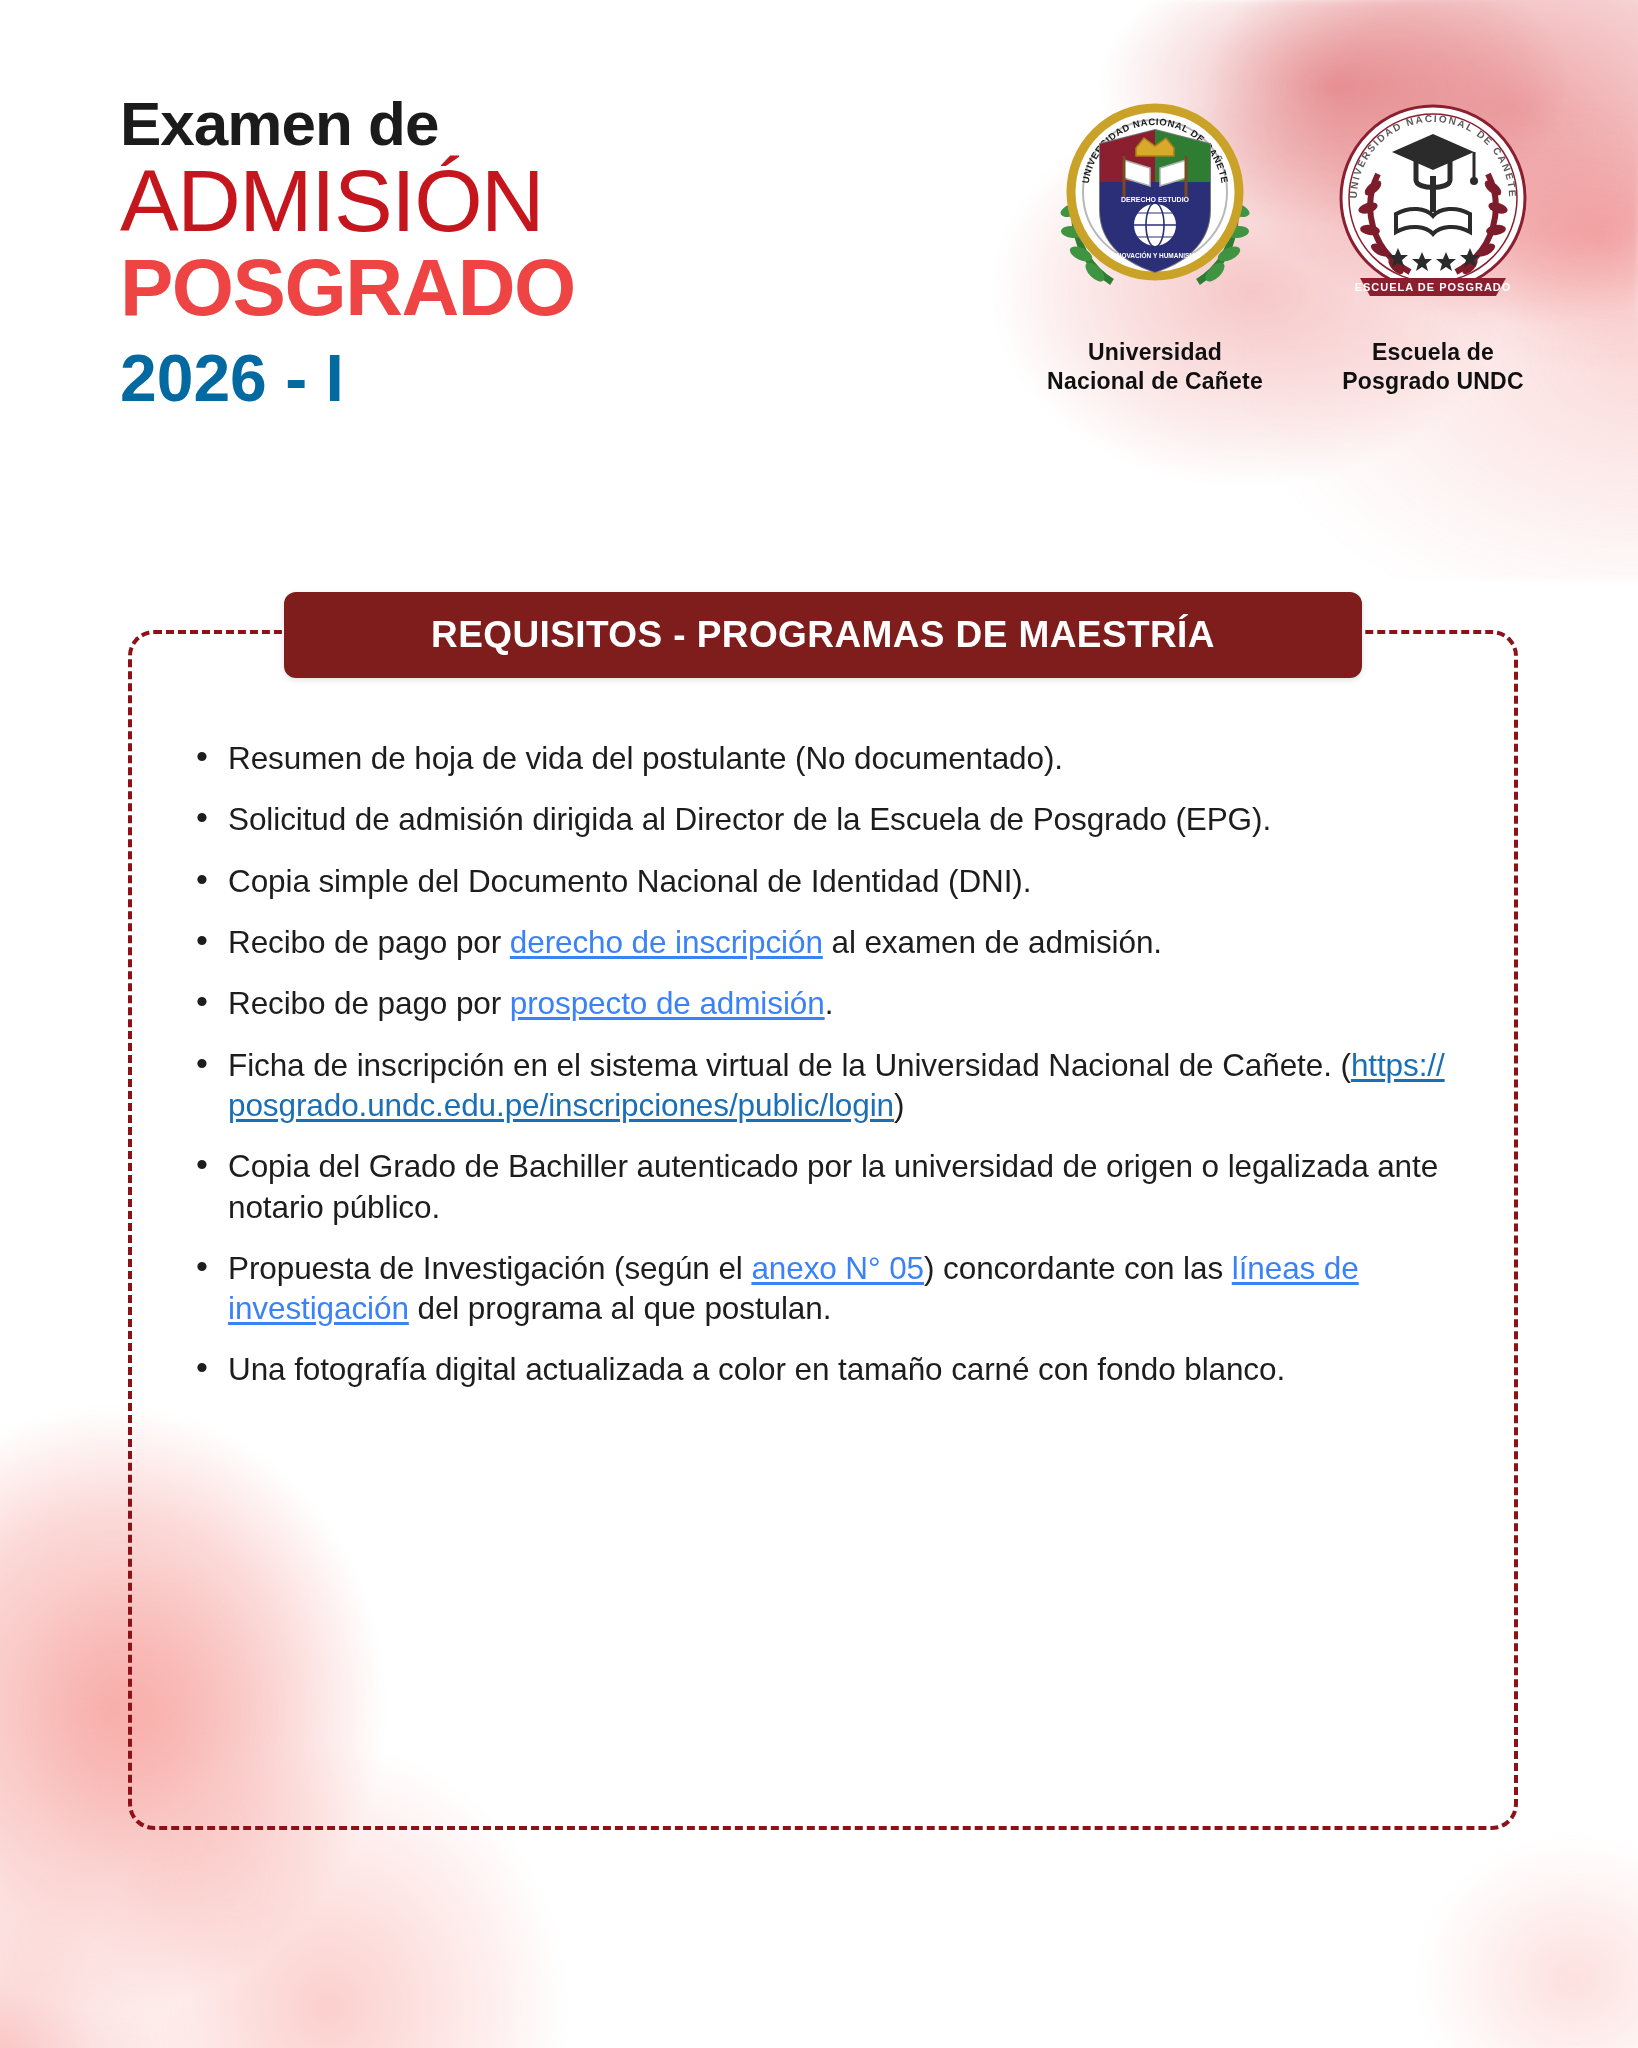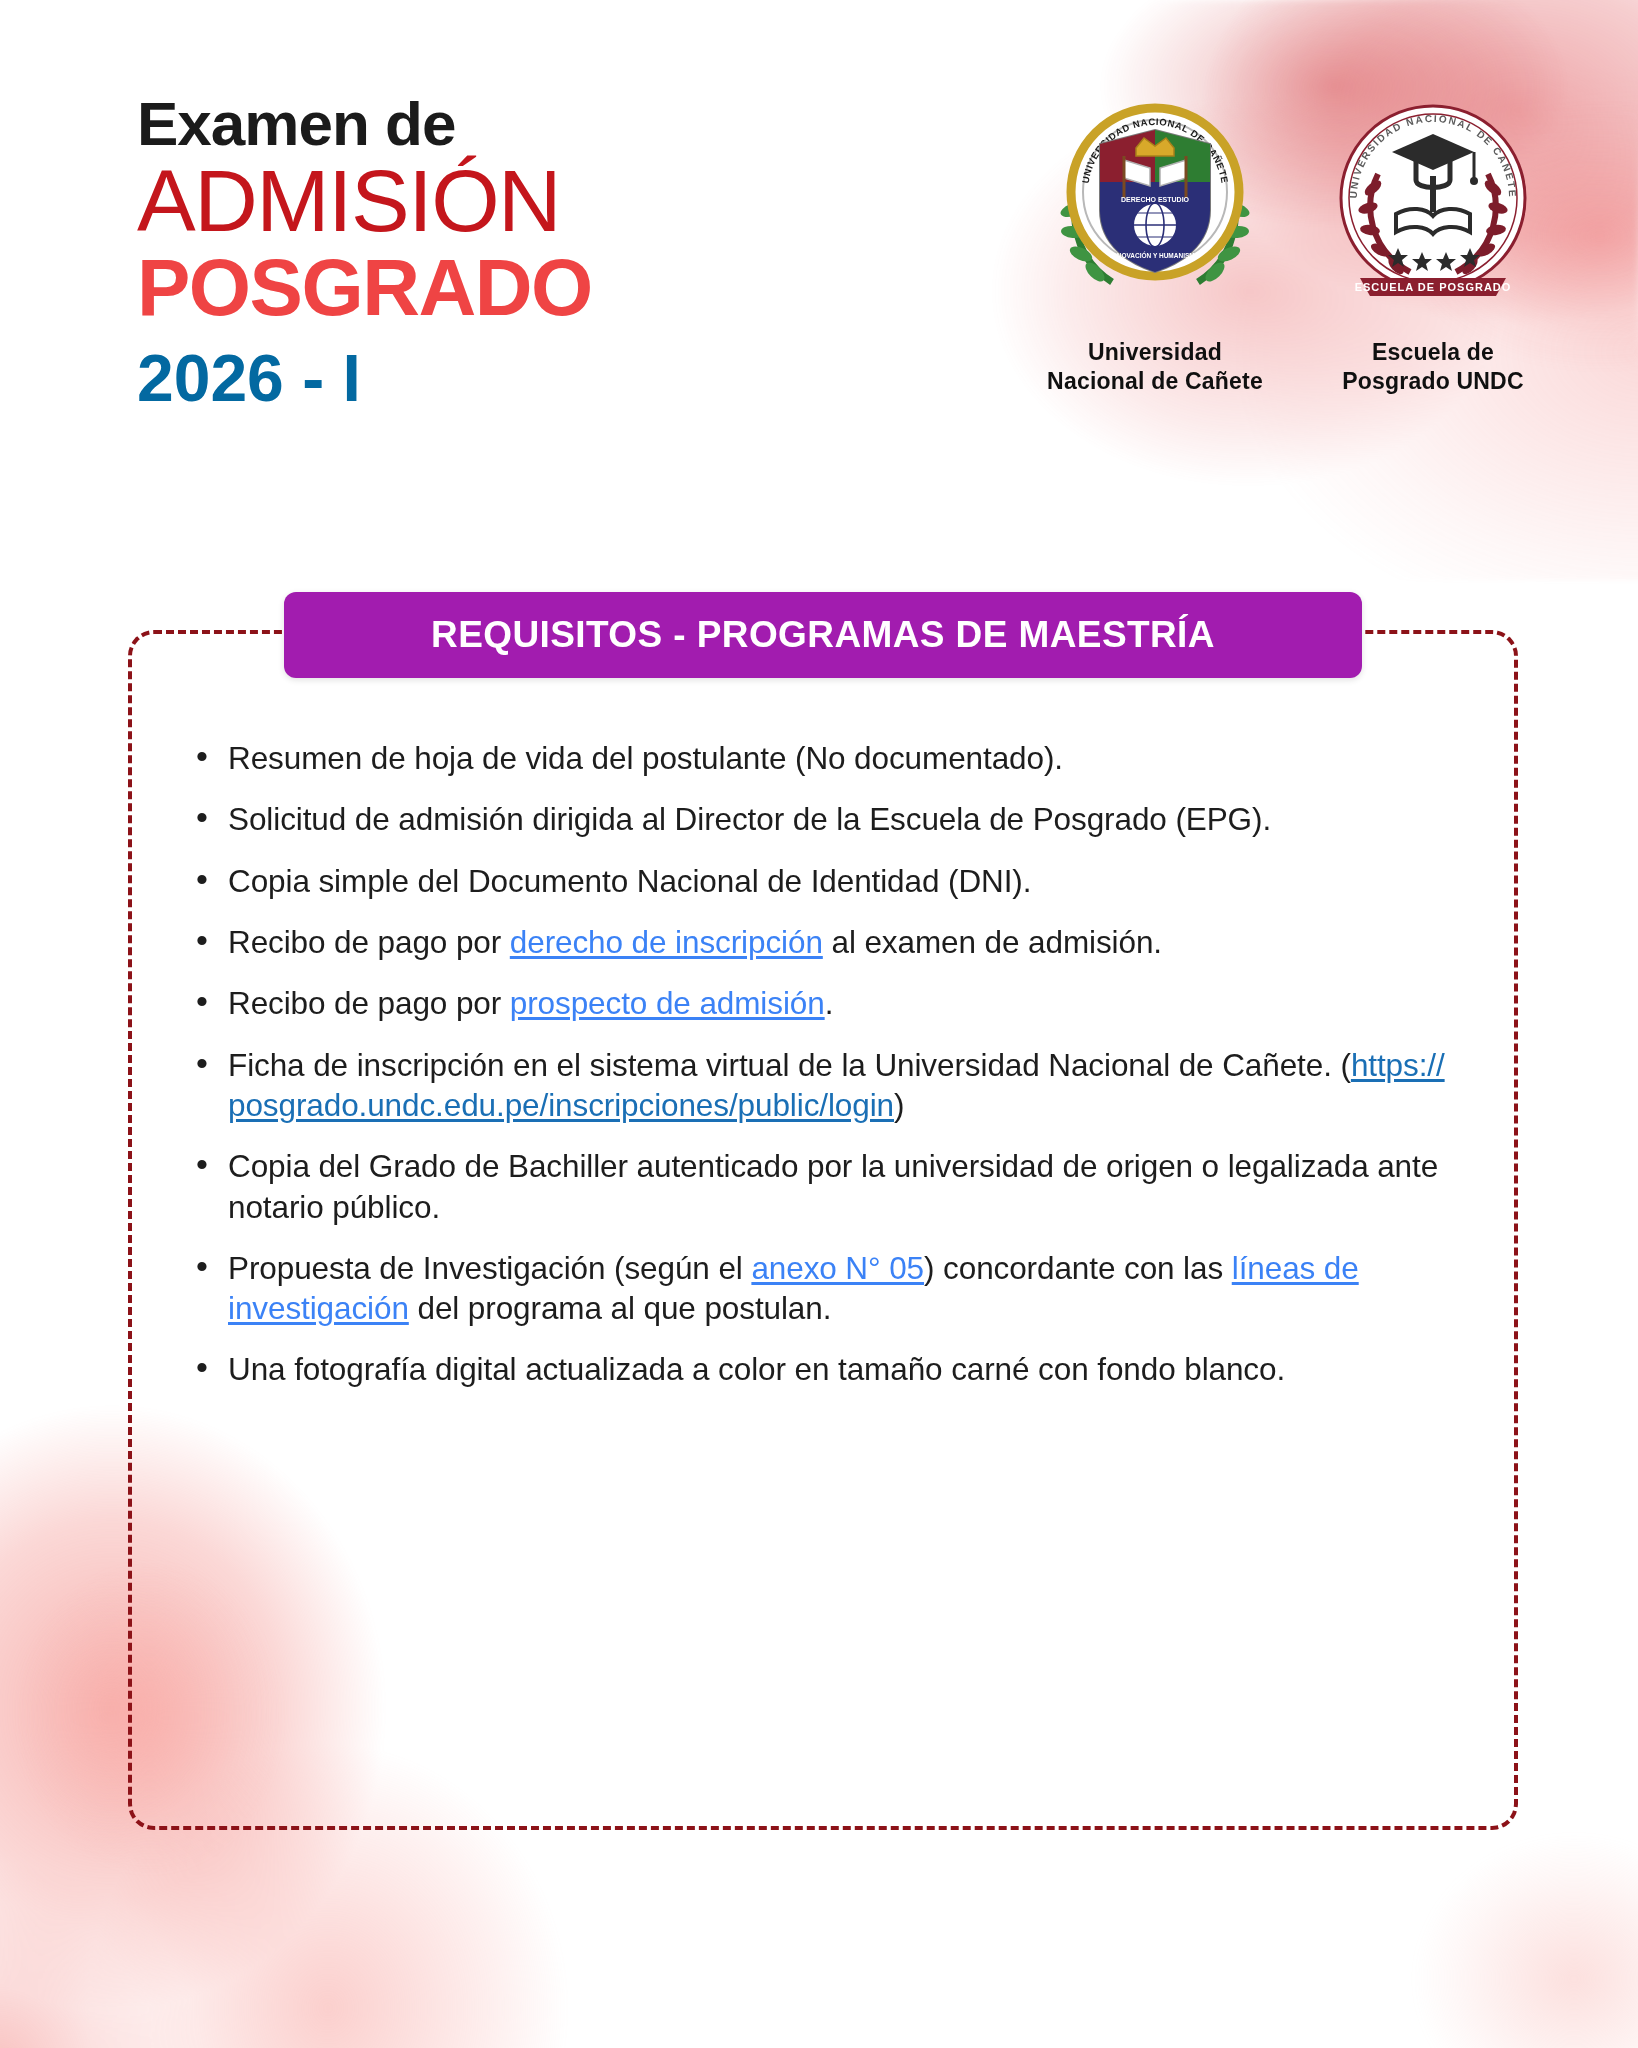--- a/index.html
+++ b/index.html
@@ -82,21 +82,20 @@
     position: absolute;
     top: 78px;
     left: 120px;
     right: 90px;
     display: flex;
     justify-content: space-between;
     align-items: flex-start;
   }
   .title-block {
     padding-top: 14px;
-    margin-left: 17px;
   }
   .t-line1 {
     font-size: 62px;
     font-weight: 800;
     letter-spacing: -1px;
     color: #1b1b1b;
     line-height: 1.02;
   }
   .t-line2 {
     font-size: 88px;
@@ -152,21 +151,21 @@
     border-radius: 26px;
     box-sizing: border-box;
   }
   .card-banner {
     position: absolute;
     left: 50%;
     transform: translateX(-50%);
     top: -42px;
     width: 1078px;
     height: 86px;
-    background: #a21caf;
+    background: #7f1d1d;
     border-radius: 12px;
     display: flex;
     align-items: center;
     justify-content: center;
     box-shadow: 0 2px 6px rgba(0,0,0,0.12);
   }
   .card-banner-text {
     color: #ffffff;
     font-size: 37px;
     font-weight: 800;

